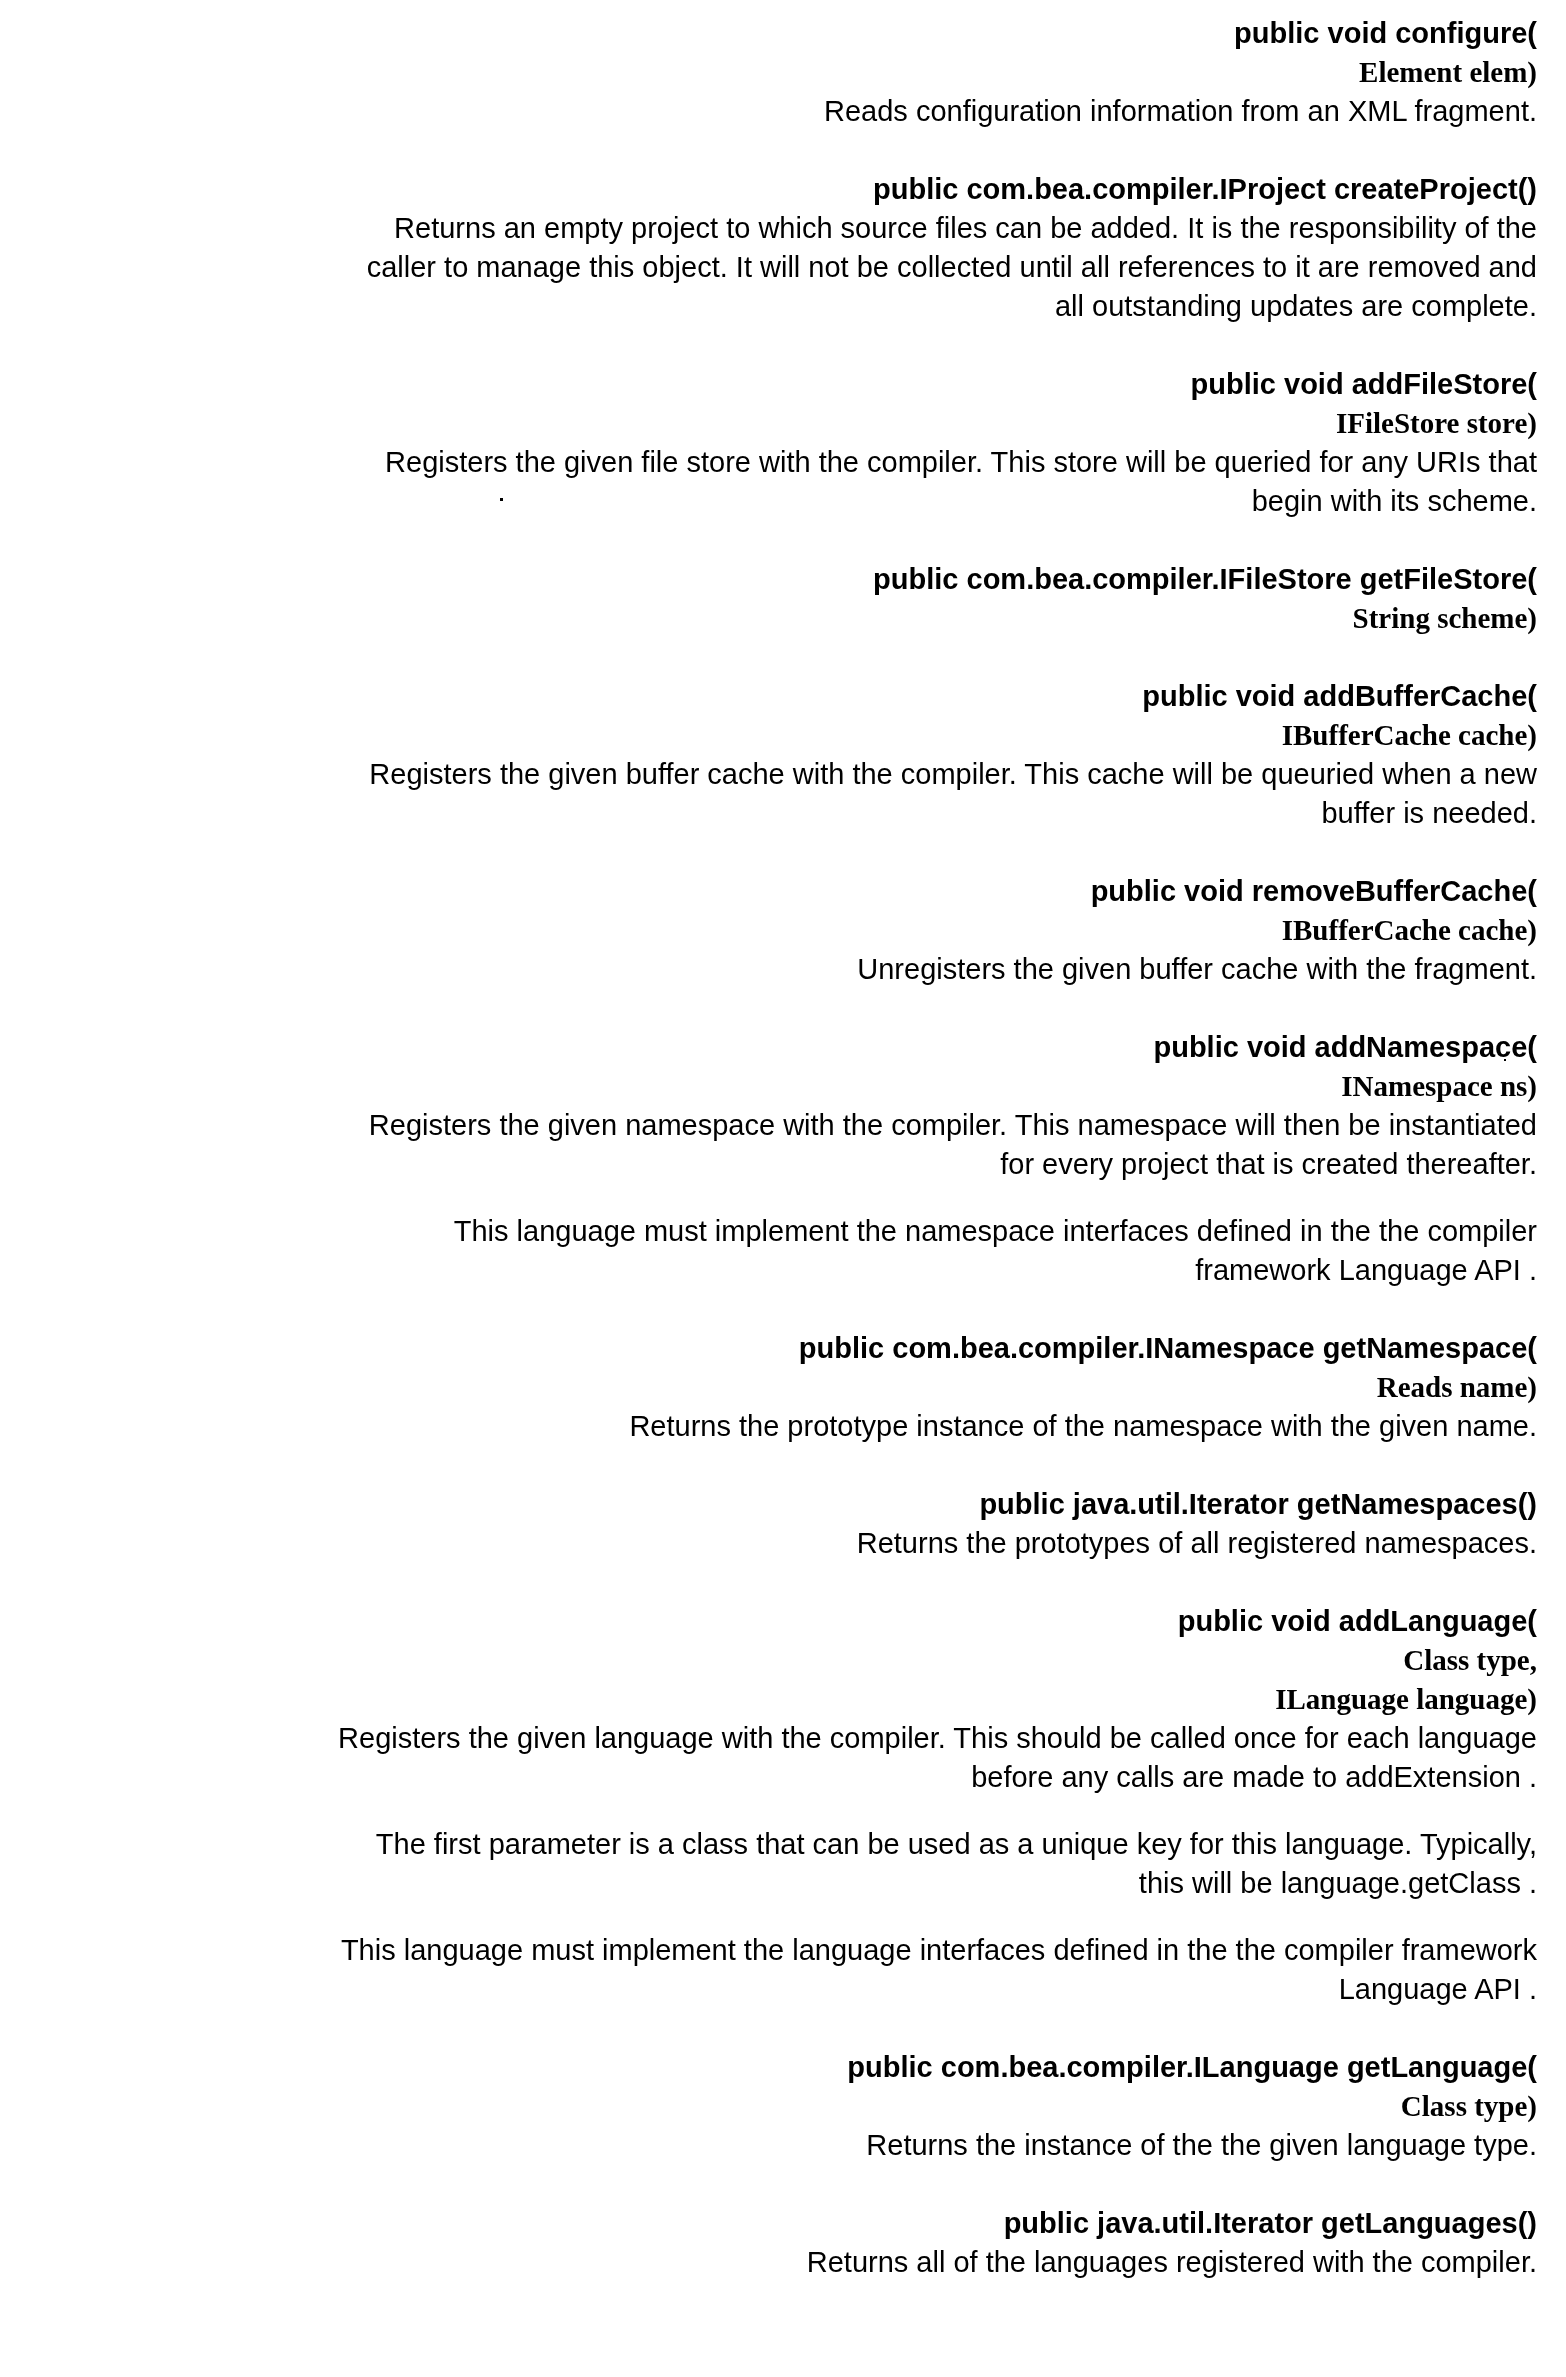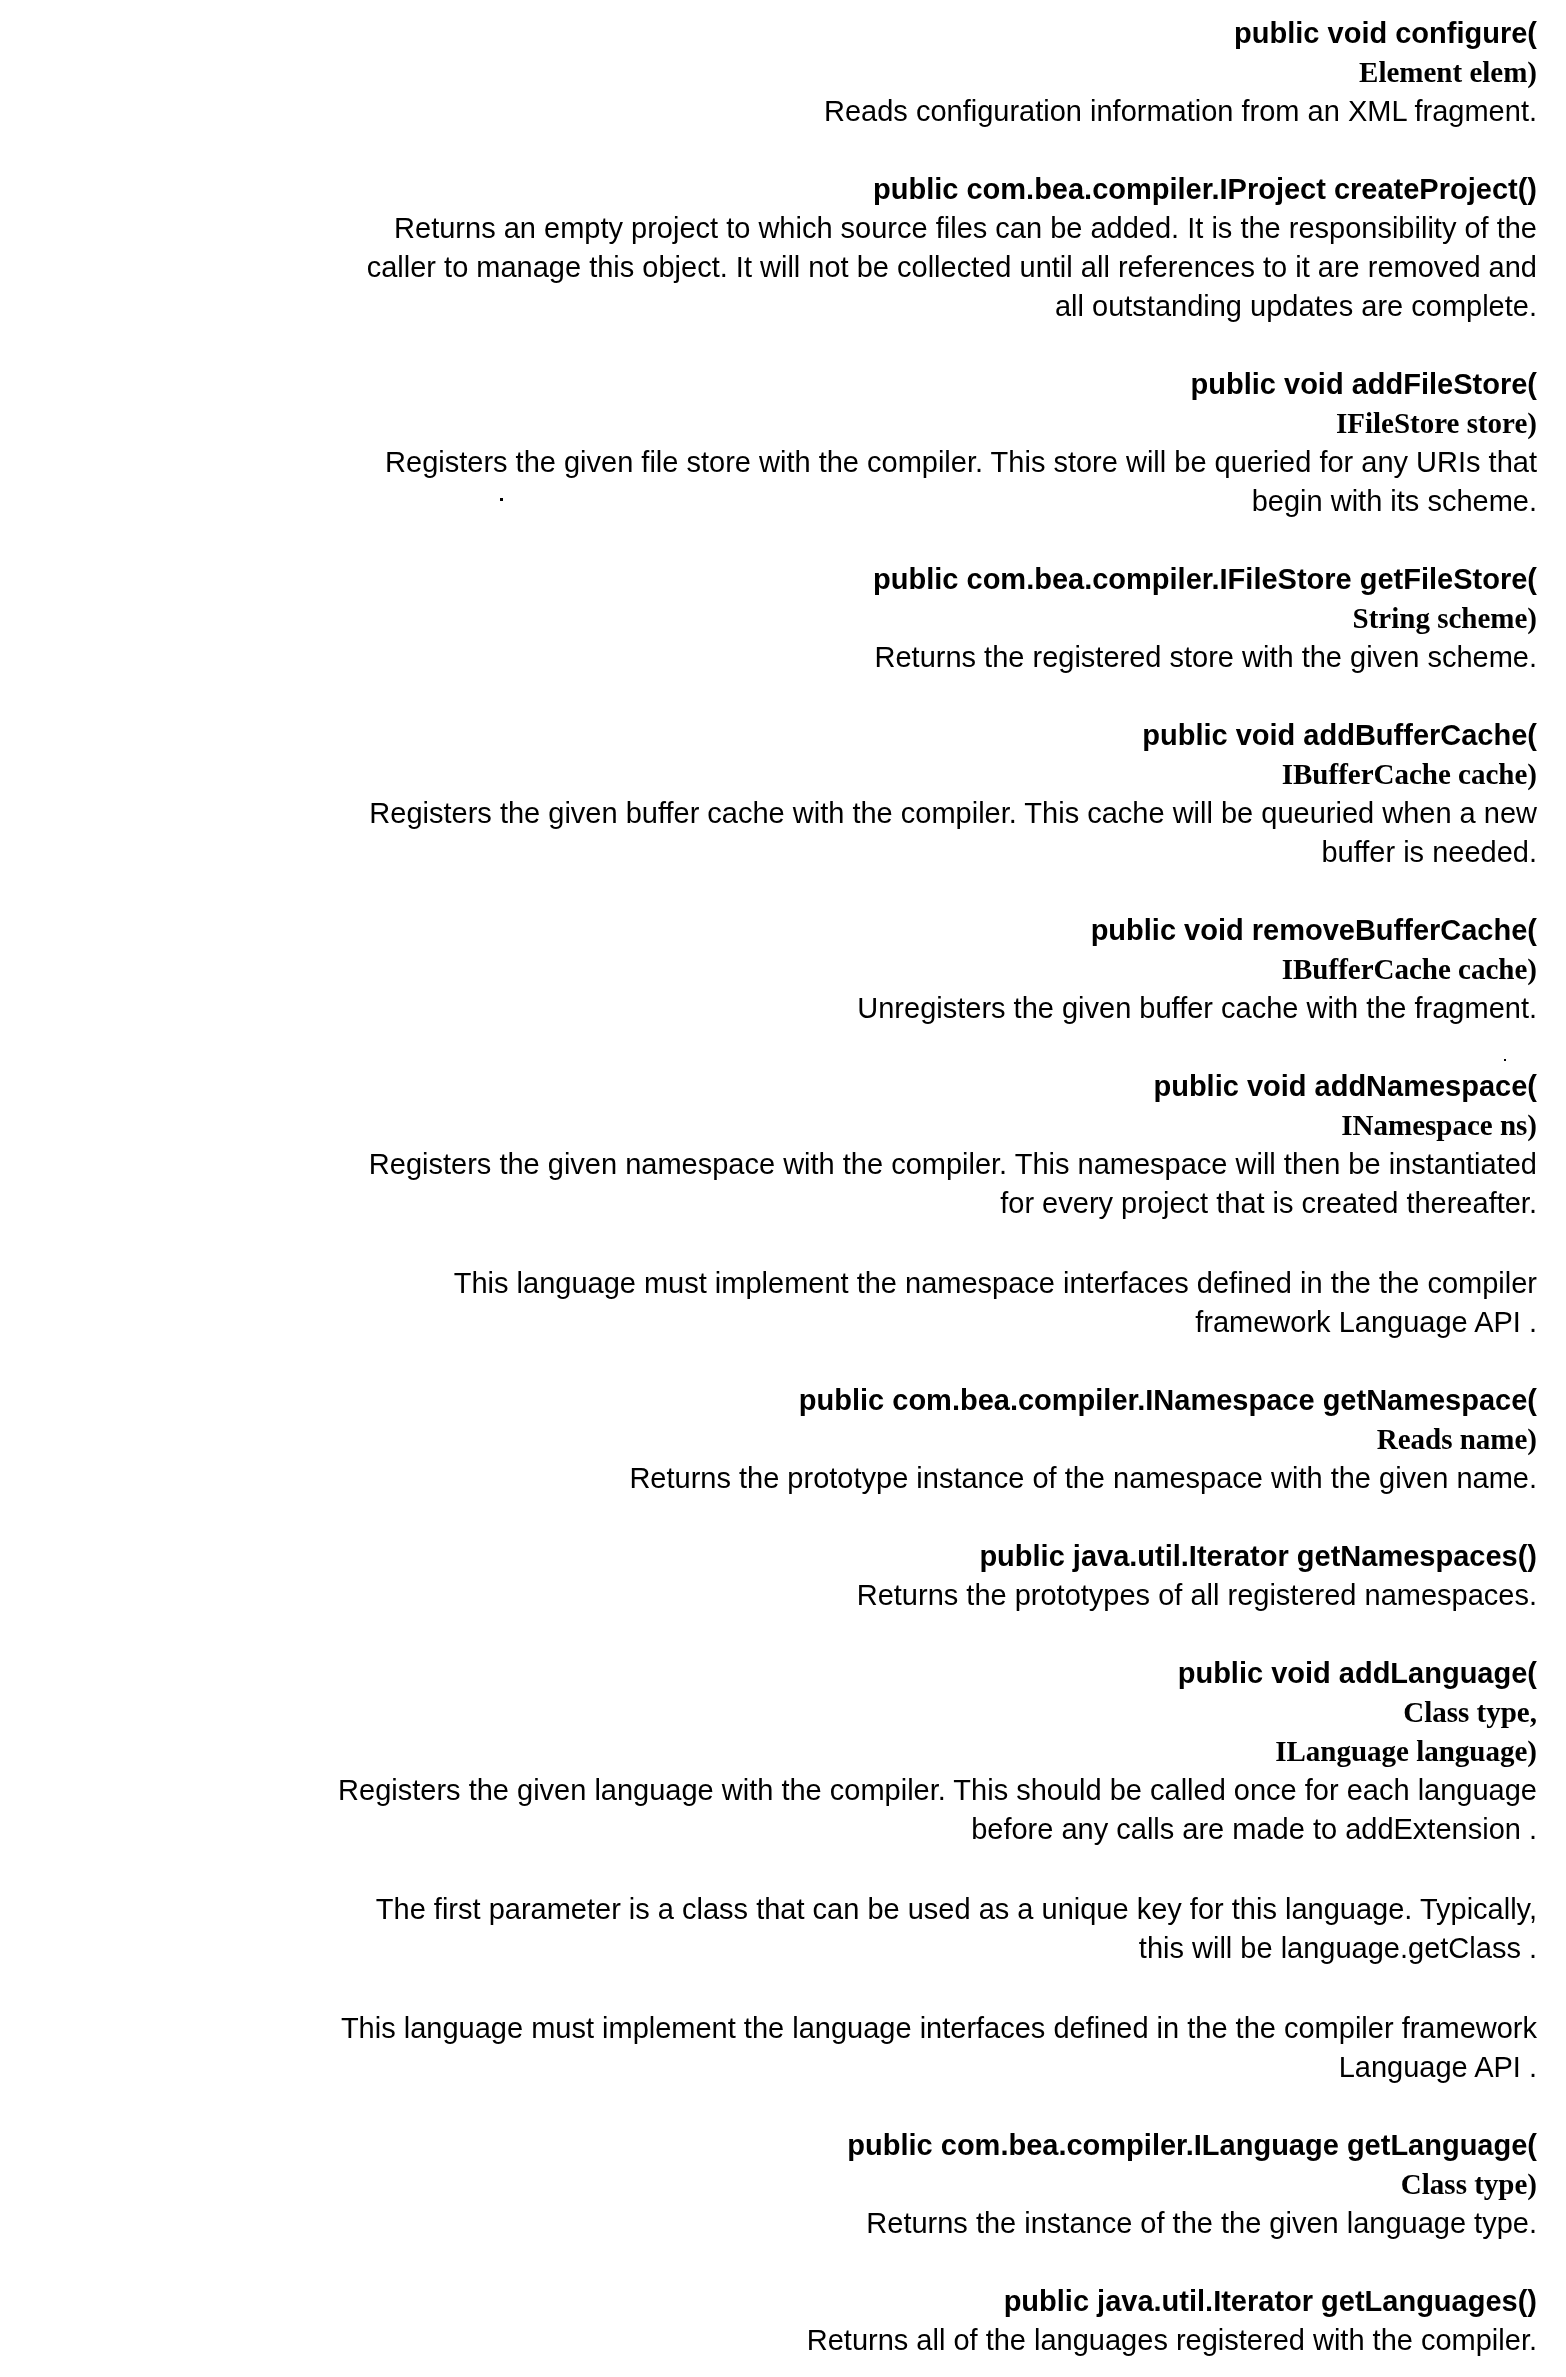--- a/index.html
+++ b/index.html
@@ -37,21 +37,21 @@
   }
   .param {
     font-weight: bold;
     padding-left: 141px;
     font-family: Liberation Serif, serif;
   }
   .desc {
     font-weight: normal;
   }
   .para {
-    margin-top: 41px;
+    margin-top: 28px;
   }
   .speck {
     position: absolute;
     background: #000;
   }
 </style>
 </head>
 <body>
 
 <div class="doc">
@@ -78,23 +78,20 @@
     <span class="line param">IFileStore store)</span>
     <div class="desc">
       <span class="line">Registers the given file store with the compiler. This store will be queried for any URIs that</span>
       <span class="line">begin with its scheme.</span>
     </div>
   </div>
 
   <div class="entry">
     <span class="line sig">public com.bea.compiler.IFileStore getFileStore(</span>
     <span class="line param">String scheme)</span>
-    <div class="desc">
-      <span class="line">Returns the registered store with the given scheme.</span>
-    </div>
   </div>
 
   <div class="entry">
     <span class="line sig">public void addBufferCache(</span>
     <span class="line param">IBufferCache cache)</span>
     <div class="desc">
       <span class="line">Registers the given buffer cache with the compiler. This cache will be queuried when a new</span>
       <span class="line">buffer is needed.</span>
     </div>
   </div>

